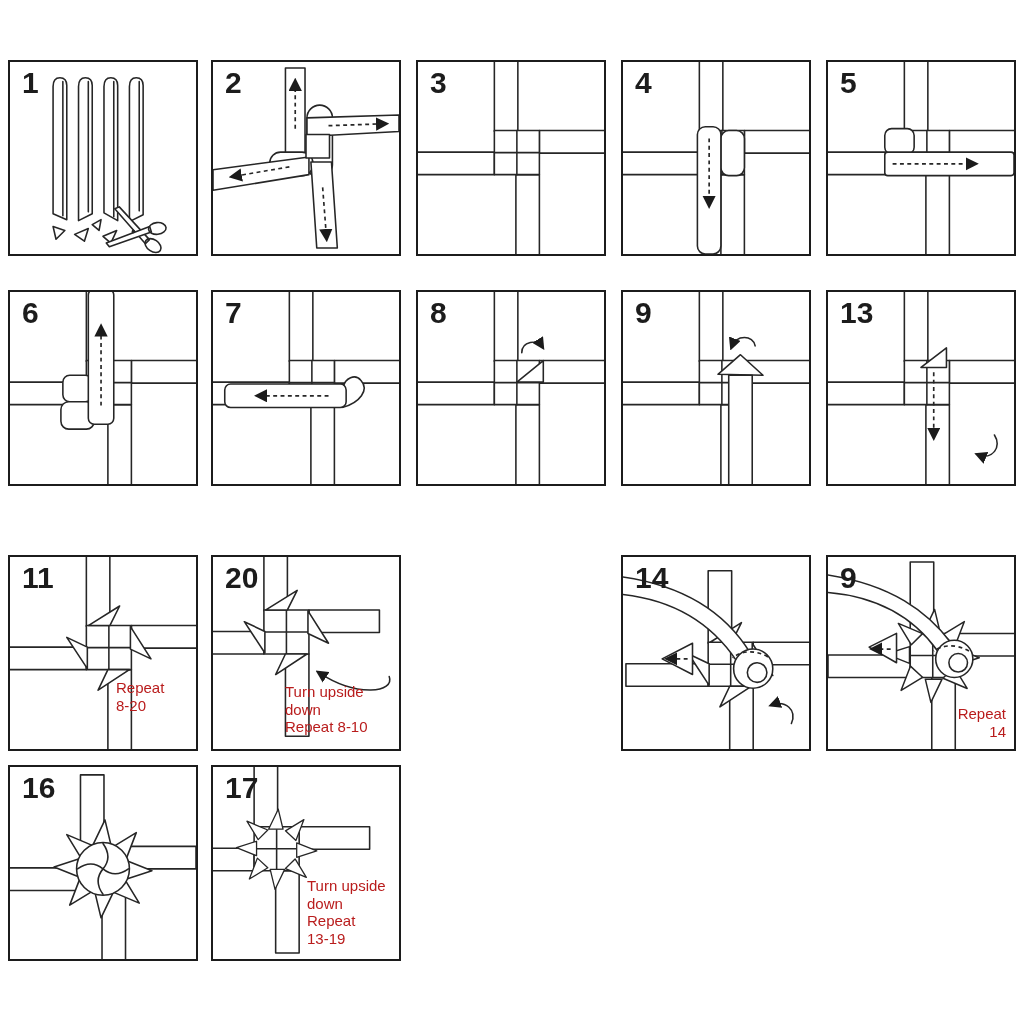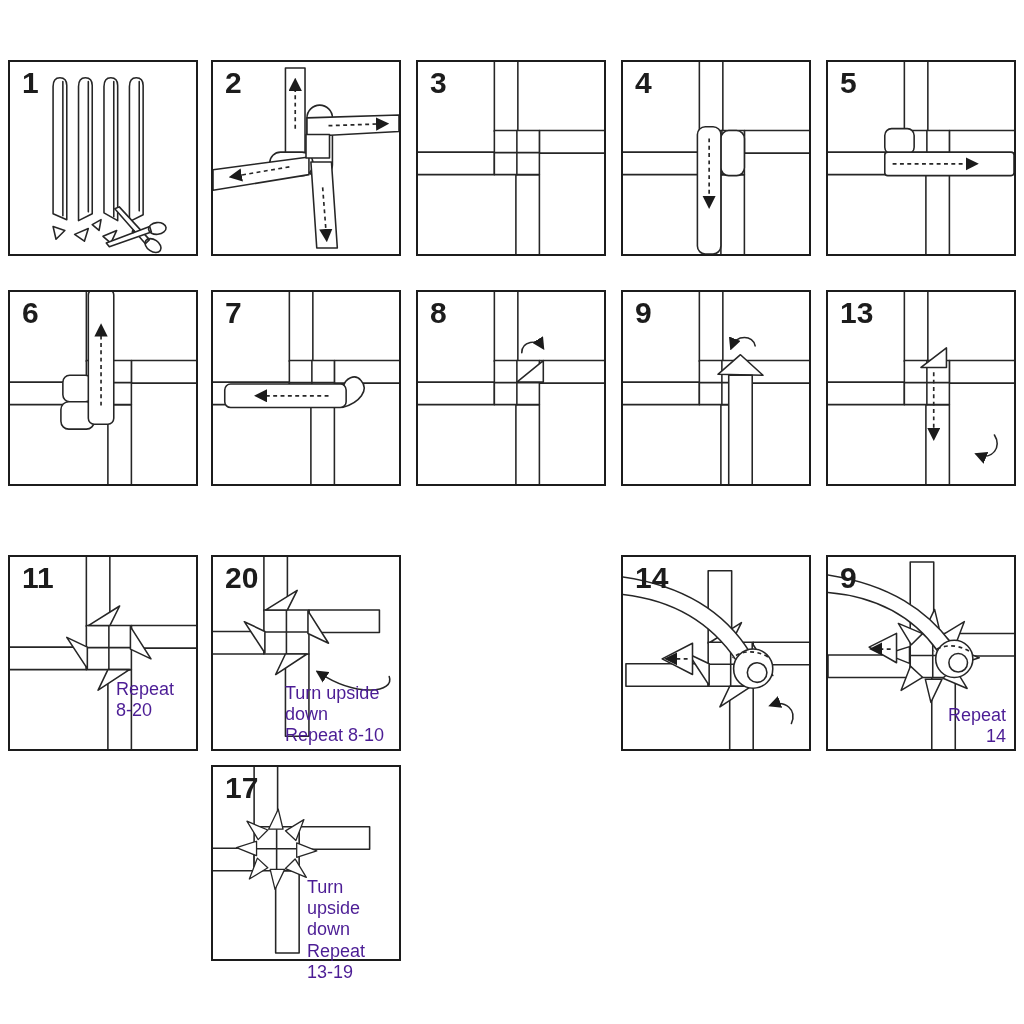--- a/index.html
+++ b/index.html
@@ -5,21 +5,21 @@
   html,body{margin:0;padding:0;background:#ffffff;}
   .sheet{position:relative;width:1024px;height:1024px;background:#ffffff;
          font-family:"Liberation Sans", sans-serif;color:#1c1c1c;overflow:hidden;}
   .panel{position:absolute;width:190px;height:196px;border:2px solid #1c1c1c;
          background:#fff;box-sizing:border-box;}
   .c1{left:8px}.c2{left:211px}.c3{left:416px}.c4{left:621px}.c5{left:826px}
   .r1{top:60px}.r2{top:290px}.r3{top:555px}.r4{top:765px}
   svg.art{position:absolute;left:0;top:0;width:100%;height:100%;display:block;}
   .num{position:absolute;left:12px;top:4px;font-size:30px;font-weight:600;
        color:#1c1c1c;line-height:1.1;z-index:2;}
-  .note{position:absolute;font-size:18px;line-height:1.18;color:#4c1d95;z-index:2;}
+  .note{position:absolute;font-size:15px;line-height:1.18;color:#b91c1c;z-index:2;}
   .note-11{left:106px;top:122px;}
   .note-12{left:72px;top:126px;}
   .note-15{right:8px;top:148px;text-align:right;}
   .note-17{left:94px;top:110px;}
   
   .s{stroke:#262626;stroke-width:1.6;fill:#ffffff;stroke-linejoin:round;}
   .l{stroke:#262626;stroke-width:1.6;fill:none;stroke-linecap:round;}
   .d{stroke:#262626;stroke-width:1.7;fill:none;stroke-dasharray:4 3.5;}
 </style>
 </head>
@@ -246,20 +246,30 @@
       <path class="d" d="M144,96 C130,88 116,90 108,96"></path>
       <polygon class="s" points="42,92 70,78 70,108"></polygon>
       <path class="d" d="M64,94 L46,94" marker-end="url(#mA)"></path>
     </svg>
     <div class="note note-15">
       <div>Repeat</div>
       <div>14</div>
     </div>
   </div>
 
+  <div class="panel c1 r4">
+    <div class="num">16</div>
+    <svg class="art" viewBox="0 0 190 196">
+      <use href="#cross" transform="translate(-6,11)"></use>
+      <g transform="translate(95,104)">
+        <use href="#spikes8"></use>
+        <use href="#rosette"></use>
+      </g>
+    </svg>
+  </div>
 
   <div class="panel c2 r4">
     <div class="num">17</div>
     <svg class="art" viewBox="0 0 190 196">
       <use href="#cross" transform="translate(-36,-9)"></use>
       <use href="#spikes8" transform="translate(65,84) scale(0.82)"></use>
     </svg>
     <div class="note note-17">
       <div>Turn upside</div>
       <div>down</div>

